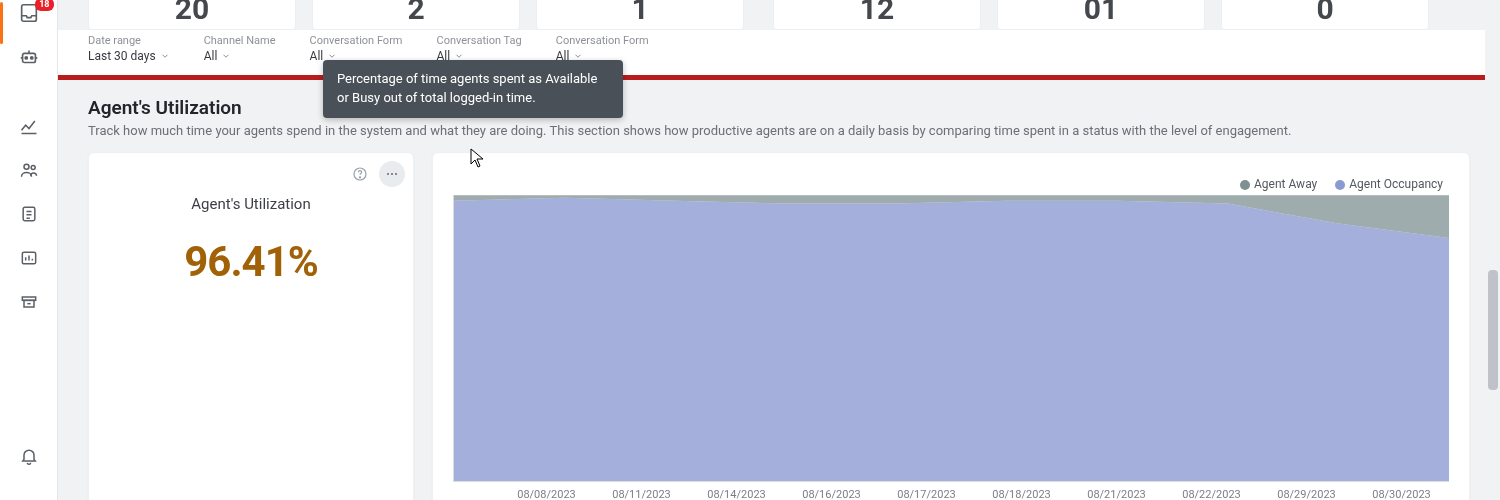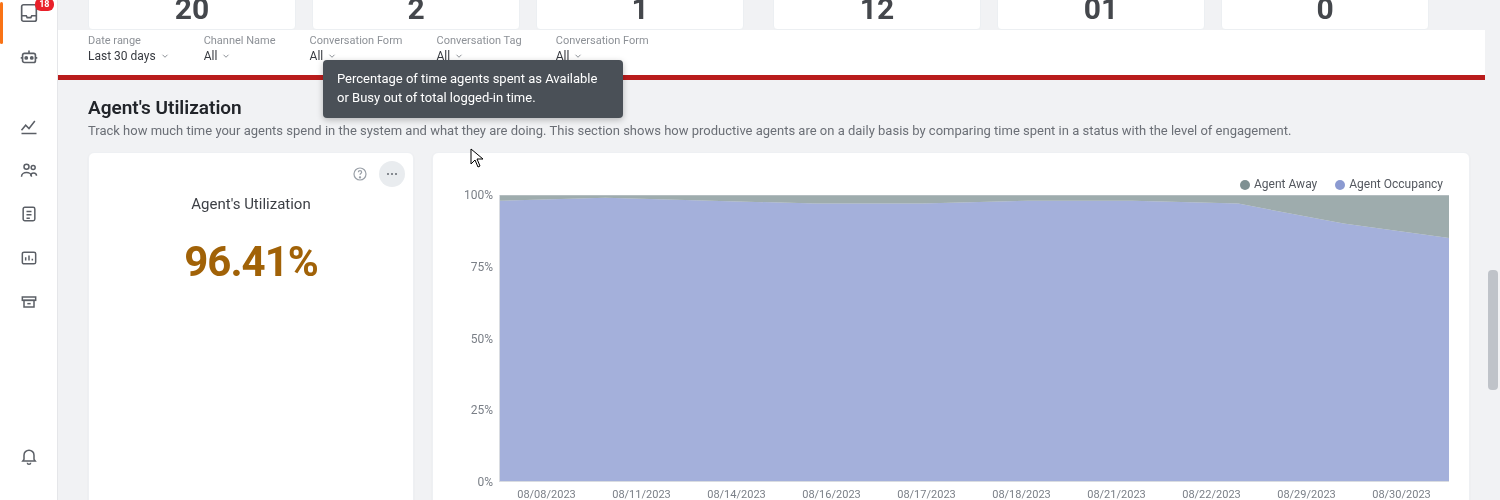--- a/index.html
+++ b/index.html
@@ -365,27 +365,20 @@
       <div class="card-small-title">Agent's Utilization</div>
       <div class="big-number">96.41%</div>
     </div>
 
     <div class="card card-chart">
       <div class="legend">
         <span><span class="legend-dot" style="background:#7e9092"></span><span>Agent Away</span></span>
         <span><span class="legend-dot" style="background:#8b9ad1"></span><span>Agent Occupancy</span></span>
       </div>
       <div class="plot">
-        <div class="y-axis" id="y-axis">
-            <span class="y-tick" style="top: 0%;">100%</span>
-            <span class="y-tick" style="top: 25%;">75%</span>
-            <span class="y-tick" style="top: 50%;">50%</span>
-            <span class="y-tick" style="top: 75%;">25%</span>
-            <span class="y-tick" style="top: 100%;">0%</span>
-          </div>
         <div class="plot-area" id="plot-area">
             <svg viewBox="0 0 100 100" preserveAspectRatio="none" style="position: absolute; left: 0px; top: 0px; width: 100%; height: 100%;">
               <path d="M0 2 L11.11111111111111 1 L22.22222222222222 2 L33.33333333333333 3 L44.44444444444444 3 L55.55555555555556 2 L66.66666666666666 2 L77.77777777777779 3 L88.88888888888889 10 L100 15 L100 100 L0 100 Z" fill="#8b9ad1" fill-opacity="0.78"></path>
               <path d="M0 2 L11.11111111111111 1 L22.22222222222222 2 L33.33333333333333 3 L44.44444444444444 3 L55.55555555555556 2 L66.66666666666666 2 L77.77777777777779 3 L88.88888888888889 10 L100 15 L100 0 L88.88888888888889 0 L77.77777777777779 0 L66.66666666666666 0 L55.55555555555556 0 L44.44444444444444 0 L33.33333333333333 0 L22.22222222222222 0 L11.11111111111111 0 L0 0 Z" fill="#7e9092" fill-opacity="0.75"></path>
               <line x1="0" y1="0" x2="100" y2="0" stroke="#c9cdd4" stroke-width="0.3"></line>
             </svg>
           </div>
       </div>
       <div class="x-axis" id="x-axis">
           <span class="x-tick">08/08/2023</span>

